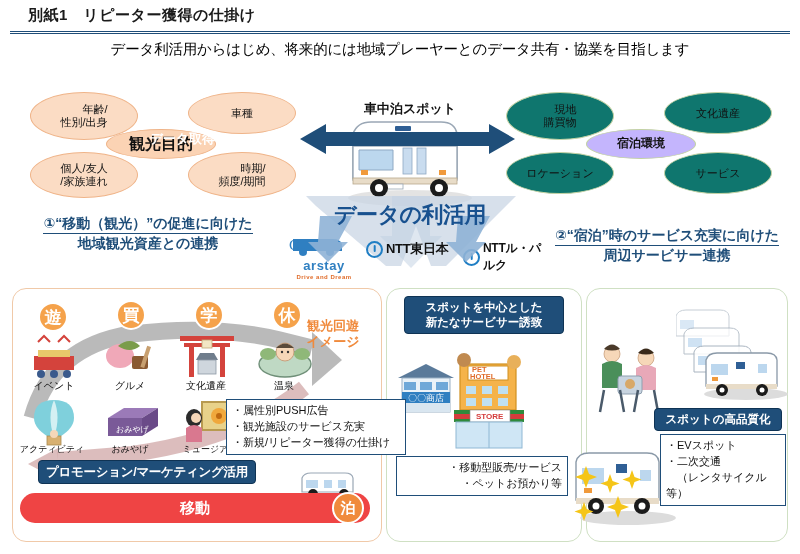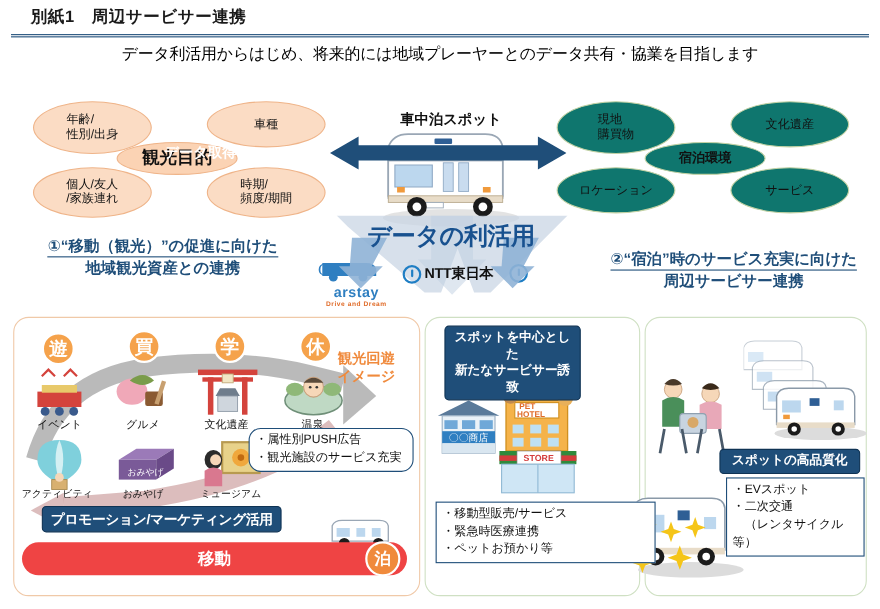--- a/index.html
+++ b/index.html
@@ -28,29 +28,29 @@
     text-align: center;
     font-size: 14.5px; color: #000;
     letter-spacing: -0.2px;
   }
 
   
   .cluster { position: absolute; }
   .ell {
     position: absolute;
     display: flex; align-items: center; justify-content: center;
-    text-align: left;
+    text-align: right;
     border-radius: 50%;
     font-size: 11px; line-height: 1.15;
     color: #111;
   }
   .ell-o { background: #fbdcc4; border: 1px solid #efb489; }
   .ell-o.center { background: #fbd3b4; font-weight: bold; font-size: 16px; }
   .ell-g { background: #0f766e; border: 1px solid #c3d2a4; }
-  .ell-g.center { background: #0f766e; font-weight: bold; font-size: 12px; }
+  .ell-g.center { background: #c4b5fd; font-weight: bold; font-size: 12px; }
 
   
   #spot-label {
     position: absolute; left: 340px; top: 100px; width: 140px;
     text-align: center; font-size: 13px; font-weight: bold; color: #111;
   }
   #arrow-wrap { position: absolute; left: 300px; top: 122px; width: 215px; height: 34px; }
   #arrow-text {
     position: absolute; left: 0; top: 122px; width: 215px;
     text-align: right; font-size: 13px; font-weight: bold; color: #fff;
@@ -161,21 +161,21 @@
     z-index: 6;
   }
 
   
   .bldg { position: absolute; }
   .van-row { position: absolute; }
 </style>
 </head>
 <body>
 
-<div id="header-title">別紙1　周辺サービサー連携</div>
+<div id="header-title">別紙1　リピーター獲得の仕掛け</div>
 <div id="header-rule"></div>
 <div id="subtitle">データ利活用からはじめ、将来的には地域プレーヤーとのデータ共有・協業を目指します</div>
 
 <div class="cluster" id="cluster-left">
   <div class="ell ell-o" style="left:30px;  top:92px;  width:108px; height:48px;">
     <span style="white-space:pre-line">年齢/
 性別/出身</span>
   </div>
   <div class="ell ell-o" style="left:188px; top:92px;  width:108px; height:42px;">
     <span style="white-space:pre-line">車種</span>
@@ -254,20 +254,21 @@
     </svg>
     <div class="cs-name">arstay</div>
     <div class="cs-sub">Drive and Dream</div>
   </div>
   <div class="ntt-logo" style="left:86px;">
     <span class="ntt-mark"></span>
     <span class="ntt-text">NTT東日本</span>
   </div>
   <div class="ntt-logo" style="left:183px;">
     <span class="ntt-mark"></span>
+    <span class="ntt-text" style="font-size:12px">NTTル・パルク</span>
   </div>
 </div>
 
 <svg style="position:absolute;left:290px;top:216px;" width="230" height="50" viewBox="0 0 230 50">
   <polygon points="30,0 62,0 48,26 58,26 38,46 18,26 28,26" fill="#8fb2d6" opacity="0.9"></polygon>
   <polygon points="168,0 200,0 186,26 196,26 176,46 156,26 166,26" fill="#8fb2d6" opacity="0.9"></polygon>
 </svg>
 
 <div class="sec-head" style="left:8px; top:214px; width:280px;">
   <div class="ul">①“移動（観光）”の促進に向けた</div>
@@ -365,42 +366,43 @@
   <path d="M6 30 q8 -6 16 0 v14 h-16 z" fill="#d9788f"></path>
   <circle cx="16" cy="20" r="5" fill="#f6d7b8"></circle>
 </svg>
 <div class="icon-label" style="left:172px; top:443px; width:76px; font-size:9px;">ミュージアム</div>
 
 <div style="position:absolute;left:288px;top:318px;width:90px;text-align:center;font-size:13px;font-weight:bold;line-height:1.25;color:#f08a3c;z-index:6;">
   <div>観光回遊</div>
   <div>イメージ</div>
 </div>
 
-<div class="callout" style="left:226px; top:389px; width:150px;border-radius:11px;">
+<div class="callout" style="left:226px; top:399px; width:180px;">
   <div>・属性別PUSH広告</div>
   <div>・観光施設のサービス充実</div>
+  <div>・新規/リピーター獲得の仕掛け</div>
 </div>
 
 <div id="promo-banner">プロモーション/マーケティング活用</div>
 <div id="move-bar">移動</div>
 <div id="stay-circle">泊</div>
 
 <svg class="ill" style="left:292px; top:470px;" width="72" height="34" viewBox="0 0 72 34">
   <ellipse cx="36" cy="30" rx="30" ry="4" fill="#dcdcdc"></ellipse>
   <path d="M10 8 q2 -5 9 -5 h34 q7 0 8 5 v14 h-51z" fill="#fff" stroke="#9aa7b5" stroke-width="1.2"></path>
   <rect x="14" y="10" width="12" height="8" fill="#bcd7ee"></rect>
   <rect x="32" y="10" width="8" height="8" fill="#bcd7ee"></rect>
   <rect x="46" y="10" width="8" height="8" fill="#bcd7ee"></rect>
   <circle cx="21" cy="24" r="5" fill="#1b1b1b"></circle>
     <circle cx="52" cy="24" r="5" fill="#1b1b1b"></circle>
 </svg>
 
 <div class="panel" id="panel-mid"></div>
 
-<div class="tag-box" style="left:404px; top:296px; width:124px;">
+<div class="tag-box" style="left:404px; top:296px; width:160px;">
   <div>スポットを中心とした</div>
   <div>新たなサービサー誘致</div>
 </div>
 
 <svg class="bldg" style="left:394px; top:348px;" width="180" height="110" viewBox="0 0 180 110">
 
   <path d="M4 30 l28 -14 l28 14 z" fill="#5a7a9a"></path>
   <rect x="8" y="30" width="48" height="34" fill="#eaf2f8" stroke="#9ab0c4" stroke-width="1"></rect>
   <rect x="10" y="34" width="12" height="8" fill="#6fa8d8"></rect>
   <rect x="26" y="34" width="12" height="8" fill="#6fa8d8"></rect>
@@ -423,23 +425,22 @@
     <circle cx="120" cy="14" r="7" fill="#e8b05a"></circle>
 
   <rect x="60" y="62" width="70" height="12" fill="#2f8a3c"></rect>
   <rect x="60" y="66" width="70" height="5" fill="#d43c3c"></rect>
   <rect x="76" y="62" width="40" height="12" fill="#fff" stroke="#888" stroke-width="0.6"></rect>
   <text x="82" y="71" font-size="8" fill="#d43c3c" font-weight="bold" font-family="Liberation Sans, sans-serif">STORE</text>
   <rect x="62" y="74" width="66" height="26" fill="#cfe6f5" stroke="#8fb8d4" stroke-width="1"></rect>
   <line x1="95" y1="74" x2="95" y2="100" stroke="#8fb8d4" stroke-width="1"></line>
 </svg>
 
-<div class="callout" style="left:396px; top:456px; width:200px;">
+<div class="callout" style="left:396px; top:456px; width:172px;text-align:right;">
   <div>・移動型販売/サービス</div>
-  <div>・緊急時医療連携</div>
   <div>・ペットお預かり等</div>
 </div>
 
 <div class="panel" id="panel-right"></div>
 
 <svg class="ill" style="left:592px; top:340px;" width="80" height="78" viewBox="0 0 80 78">
   <circle cx="20" cy="14" r="8" fill="#f6d7b8" stroke="#c9a07c" stroke-width="0.8"></circle>
   <path d="M12 9 q8 -9 16 0 q-8 3 -16 0z" fill="#4a3a2a"></path>
   <path d="M10 24 q10 -6 20 0 v24 h-20z" fill="#4a8f5a"></path>
   <circle cx="54" cy="18" r="8" fill="#f6d7b8" stroke="#c9a07c" stroke-width="0.8"></circle>

